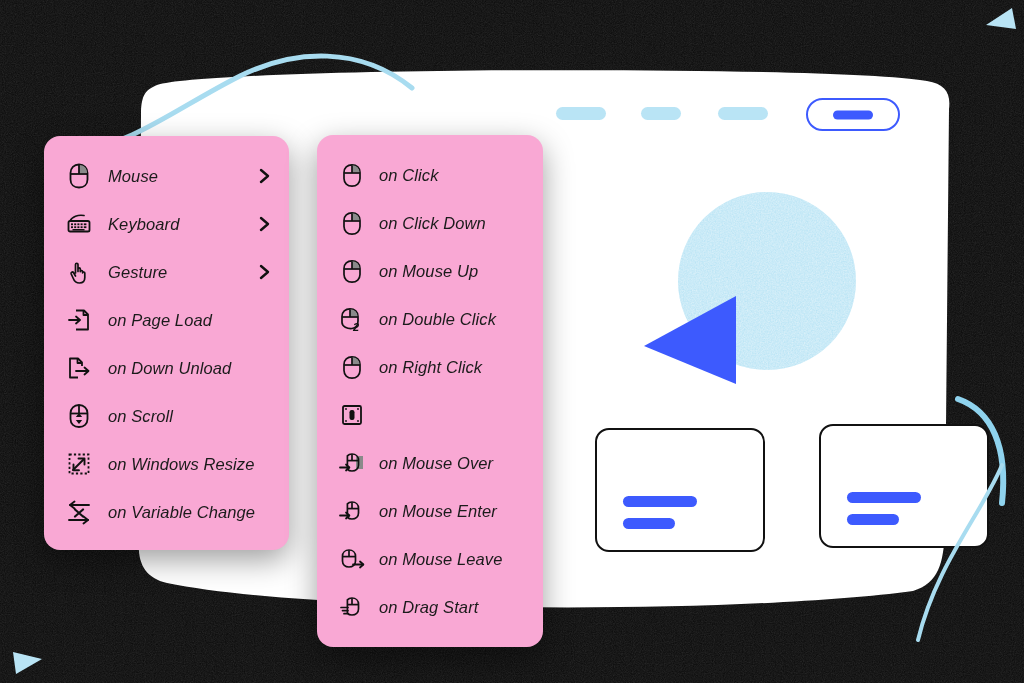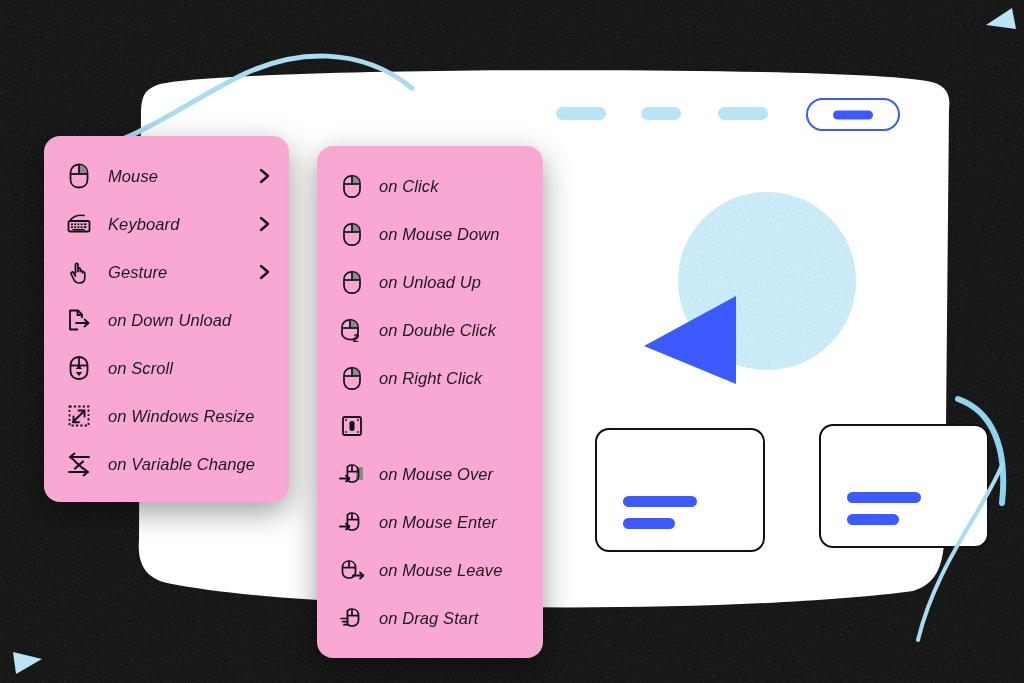--- a/index.html
+++ b/index.html
@@ -99,21 +99,21 @@
 
   
   .menu {
     position: absolute;
     background: #f9a8d4;
     border-radius: 16px;
     box-shadow: 0 10px 30px rgba(0,0,0,.38);
     font-style: italic;
   }
   #menu-primary   { left: 44px;  top: 136px; width: 245px; padding: 16px 0 14px; }
-  #menu-secondary { left: 317px; top: 146px; width: 226px; padding: 16px 0 16px; }
+  #menu-secondary { left: 317px; top: 135px; width: 226px; padding: 16px 0 16px; }
 
   .menu-item {
     display: flex;
     align-items: center;
     height: 48px;
     padding: 0 18px 0 22px;
     cursor: default;
   }
   .menu-item .mi-icon {
     width: 26px; height: 26px;
@@ -267,20 +267,32 @@
         </svg>
       </span>
       <span class="mi-label">Gesture</span>
       <span class="mi-chevron">
         <svg width="11" height="16" viewBox="0 0 11 16">
             <path d="M2 2 L9 8 L2 14" fill="none" stroke="#111" stroke-width="2.4" stroke-linecap="round" stroke-linejoin="round"></path>
           </svg>
       </span>
     </div>
 
+    <div class="menu-item">
+      <span class="mi-icon">
+        <svg width="24" height="26" viewBox="0 0 24 26">
+          <path d="M9 3.5 L17 3.5 L21 7.5 L21 22.5 L9 22.5" fill="none" stroke="#111" stroke-width="1.8" stroke-linejoin="round"></path>
+          <path d="M16.5 3.5 L16.5 8 L21 8" fill="none" stroke="#111" stroke-width="1.8" stroke-linejoin="round"></path>
+          <line x1="2" y1="13" x2="12.5" y2="13" stroke="#111" stroke-width="1.8" stroke-linecap="round"></line>
+          <path d="M9 9.5 L13 13 L9 16.5" fill="none" stroke="#111" stroke-width="1.8" stroke-linejoin="round" stroke-linecap="round"></path>
+        </svg>
+      </span>
+      <span class="mi-label">on Page Load</span>
+      <span class="mi-chevron hidden"></span>
+    </div>
 
     <div class="menu-item">
       <span class="mi-icon">
         <svg width="24" height="26" viewBox="0 0 24 26">
           <path d="M11 22.5 L3 22.5 L3 3.5 L11 3.5 L15 7.5 L15 11" fill="none" stroke="#111" stroke-width="1.8" stroke-linejoin="round"></path>
           <path d="M10.5 3.5 L10.5 8 L15 8" fill="none" stroke="#111" stroke-width="1.8" stroke-linejoin="round"></path>
           <line x1="9" y1="16" x2="21" y2="16" stroke="#111" stroke-width="1.8" stroke-linecap="round"></line>
           <path d="M17.5 12.5 L21.5 16 L17.5 19.5" fill="none" stroke="#111" stroke-width="1.8" stroke-linejoin="round" stroke-linecap="round"></path>
         </svg>
       </span>
@@ -346,33 +358,33 @@
 
     <div class="menu-item">
       <span class="mi-icon">
         <svg width="20" height="25" viewBox="0 0 20 25">
           <path d="M10 1.8 C14.6 1.8 18 5 18 9.4 L18 15.6 C18 20 14.6 23.2 10 23.2 C5.4 23.2 2 20 2 15.6 L2 9.4 C2 5 5.4 1.8 10 1.8 Z" fill="none" stroke="#111" stroke-width="1.7"></path>
           <path d="M10 2.3 C14.4 2.3 17.5 5.4 17.5 9.6 L10 9.6 Z" fill="#8a8a8a"></path>
           <line x1="10" y1="2.2" x2="10" y2="10" stroke="#111" stroke-width="1.7"></line>
           <line x1="2.1" y1="10" x2="17.9" y2="10" stroke="#111" stroke-width="1.7"></line>
         </svg>
       </span>
-      <span class="mi-label">on Mouse Down</span>
+      <span class="mi-label">on Click Down</span>
     </div>
 
     <div class="menu-item">
       <span class="mi-icon">
         <svg width="20" height="25" viewBox="0 0 20 25">
           <path d="M10 1.8 C14.6 1.8 18 5 18 9.4 L18 15.6 C18 20 14.6 23.2 10 23.2 C5.4 23.2 2 20 2 15.6 L2 9.4 C2 5 5.4 1.8 10 1.8 Z" fill="none" stroke="#111" stroke-width="1.7"></path>
           <path d="M10 2.3 C14.4 2.3 17.5 5.4 17.5 9.6 L10 9.6 Z" fill="#8a8a8a"></path>
           <line x1="10" y1="2.2" x2="10" y2="10" stroke="#111" stroke-width="1.7"></line>
           <line x1="2.1" y1="10" x2="17.9" y2="10" stroke="#111" stroke-width="1.7"></line>
         </svg>
       </span>
-      <span class="mi-label">on Unload Up</span>
+      <span class="mi-label">on Mouse Up</span>
     </div>
 
     <div class="menu-item">
       <span class="mi-icon">
         <svg width="22" height="25" viewBox="0 0 22 25">
           <path d="M9 1.8 C13.6 1.8 17 5 17 9.4 L17 14 C17 18 14.6 21 11 21.5 C6.5 22 1 19.5 1 15.6 L1 9.4 C1 5 4.4 1.8 9 1.8 Z" fill="none" stroke="#111" stroke-width="1.7"></path>
           <path d="M9 2.3 C13.4 2.3 16.5 5.4 16.5 9.6 L9 9.6 Z" fill="#8a8a8a"></path>
           <line x1="9" y1="2.2" x2="9" y2="10" stroke="#111" stroke-width="1.7"></line>
           <line x1="1.1" y1="10" x2="16.9" y2="10" stroke="#111" stroke-width="1.7"></line>
           <text x="12" y="24" font-family="'Liberation Sans',sans-serif" font-size="11" font-weight="bold" fill="#111">2</text>

